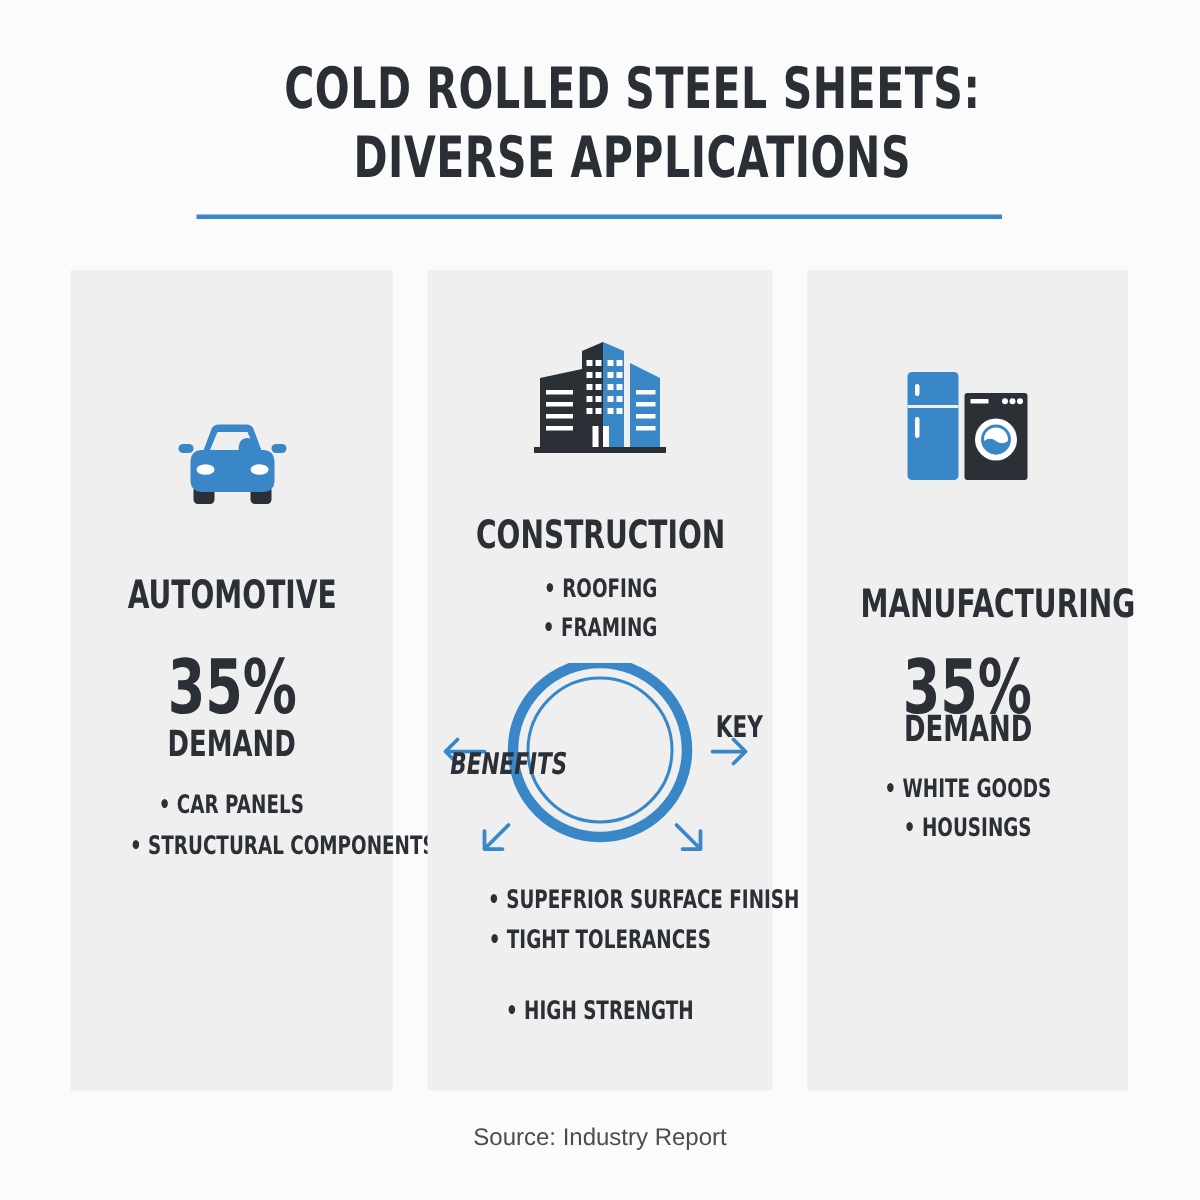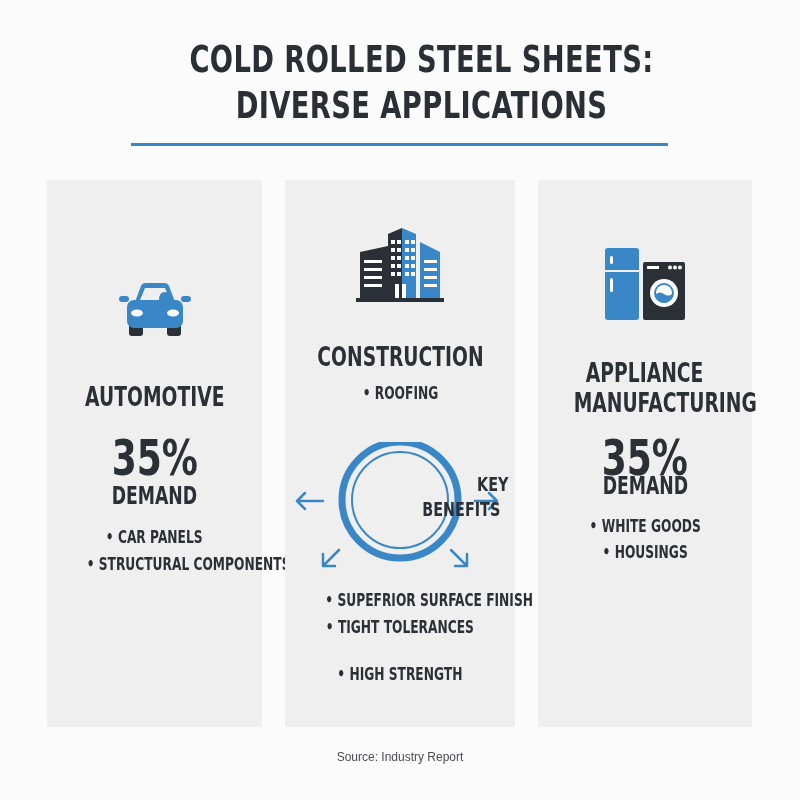--- a/index.html
+++ b/index.html
@@ -22,21 +22,21 @@
     .abs { position: absolute; left: 0; width: 100%; text-align: center; }
     .sq { display: inline-block; transform: scaleX(0.72); white-space: nowrap; font-weight: bold; }
 
     .h-label { font-size: 26px; line-height: 30px; color: #2b2f36; }
     .pct { font-size: 50px; line-height: 52px; color: #2b2f36; }
     .demand { font-size: 24px; line-height: 28px; color: #2b2f36; }
     .bullet { font-size: 17px; line-height: 26px; color: #2b2f36; }
     .kb { font-size: 20px; line-height: 24px; color: #2b2f36; }
 
     .source { position: absolute; left: 0; top: 750px; width: 800px; text-align: center;
-      font-family: "Liberation Sans", sans-serif; font-size: 12px; color: #4a4d52; }
+      font-family: "Liberation Sans", sans-serif; font-size: 16px; color: #4a4d52; }
 
     svg { display: block; }
   </style>
 </head>
 <body>
 
 <div class="title-block">
   <span class="title-line">COLD ROLLED STEEL SHEETS:</span>
   <span class="title-line">DIVERSE APPLICATIONS</span>
 </div>
@@ -118,40 +118,43 @@
       <rect x="70" y="60" width="13" height="3" fill="#ffffff"></rect>
       <rect x="2" y="74" width="88" height="4" fill="#2b2f36"></rect>
     </svg>
   </div>
   <div class="abs" style="top:162px;text-decoration:underline;">
     <span class="sq h-label">CONSTRUCTION</span>
   </div>
   <div class="abs" style="top:200px;">
     <span class="sq bullet">• <span>ROOFING</span></span>
   </div>
+  <div class="abs" style="top:226px;">
+    <span class="sq bullet">• <span>FRAMING</span></span>
+  </div>
 
   <div class="abs" style="top:262px; height:140px;">
     <svg width="230" height="140" viewBox="0 0 230 140" style="position:absolute; left:0; top:0;">
       <circle cx="115" cy="58" r="58" fill="none" stroke="#3a87c8" stroke-width="7"></circle>
       <circle cx="115" cy="58" r="48" fill="none" stroke="#3a87c8" stroke-width="2"></circle>
       <g stroke="#3a87c8" stroke-width="2.5" fill="none" stroke-linecap="round" stroke-linejoin="round">
 
         <path d="M38 59 L12 59 M20 51 L12 59 L20 67"></path>
 
         <path d="M190 59 L212 59 M204 51 L212 59 L204 67"></path>
 
         <path d="M54 108 L38 124 M38 112 L38 124 L50 124"></path>
 
         <path d="M166 108 L182 124 M182 112 L182 124 L170 124"></path>
       </g>
     </svg>
     <div style="position:absolute; left:0; top:30px; width:100%; text-align:right;">
       <span class="sq kb">KEY</span>
     </div>
-    <div style="position:absolute; left:0; top:55px; width:100%; text-align:right;">
+    <div style="position:absolute; left:0; top:55px; width:100%; text-align:left;font-style:italic;">
       <span class="sq kb">BENEFITS</span>
     </div>
   </div>
 
   <div class="abs" style="top:407px;">
     <span class="sq bullet">• <span>SUPEFRIOR SURFACE FINISH</span></span>
   </div>
   <div class="abs" style="top:434px;">
     <span class="sq bullet">• <span>TIGHT TOLERANCES</span></span>
   </div>
@@ -173,23 +176,20 @@
       <rect x="44" y="24" width="12" height="3" fill="#ffffff"></rect>
       <circle cx="67" cy="25.5" r="2" fill="#ffffff"></circle>
       <circle cx="72" cy="25.5" r="2" fill="#ffffff"></circle>
       <circle cx="77" cy="25.5" r="2" fill="#ffffff"></circle>
       <circle cx="61" cy="51" r="14" fill="#ffffff"></circle>
       <circle cx="61" cy="51" r="10" fill="#3a87c8"></circle>
       <circle cx="61" cy="51" r="8" fill="#ffffff"></circle>
       <path d="M53 52 Q57 49 61 52 Q65 55 69 52 L69 53 A8 8 0 0 1 53 53 Z" fill="#3a87c8"></path>
     </svg>
   </div>
-  <div class="abs" style="top:178px;">
-    <span class="sq h-label">APPLIANCE</span>
-  </div>
   <div class="abs" style="top:208px;">
     <span class="sq h-label">MANUFACTURING</span>
   </div>
   <div class="abs" style="top:252px;">
     <span class="sq pct">35%</span>
   </div>
   <div class="abs" style="top:292px;">
     <span class="sq demand">DEMAND</span>
   </div>
   <div class="abs" style="top:333px;">

